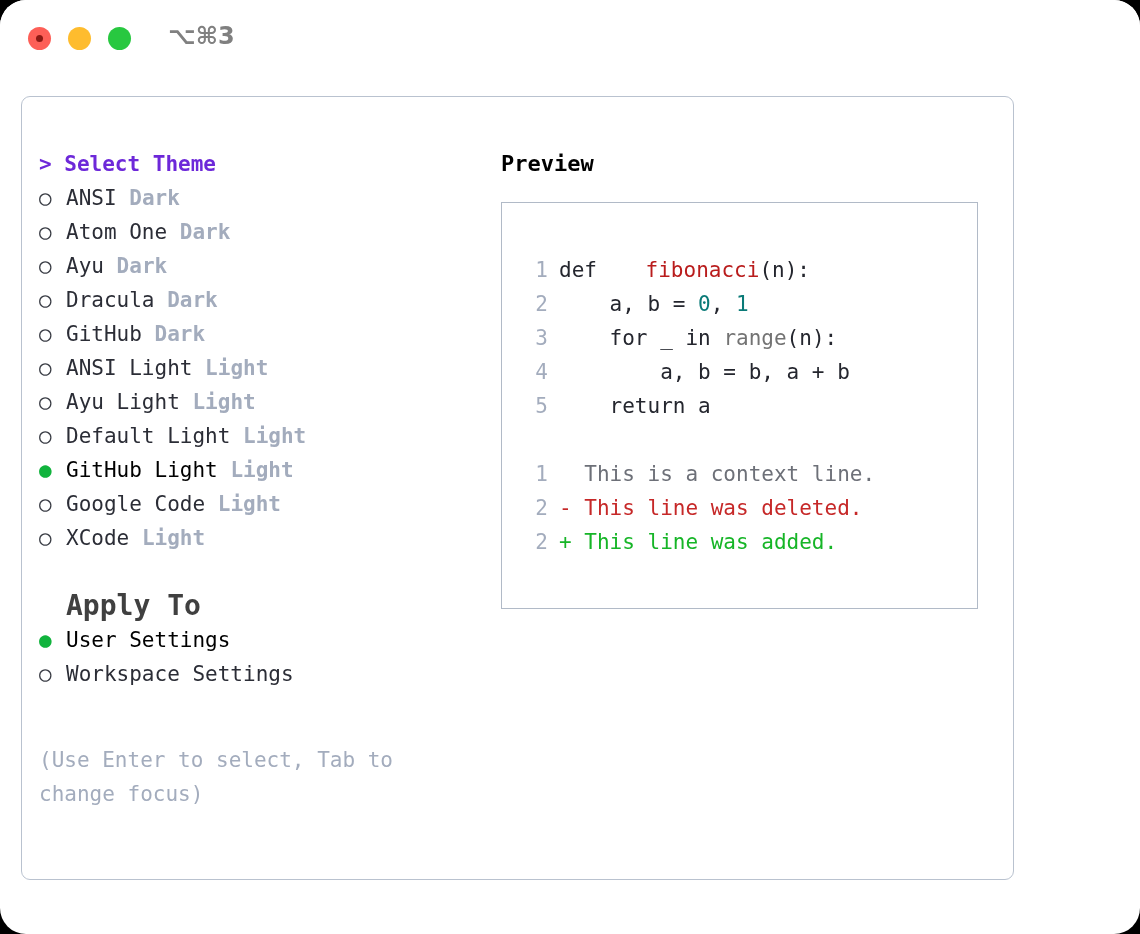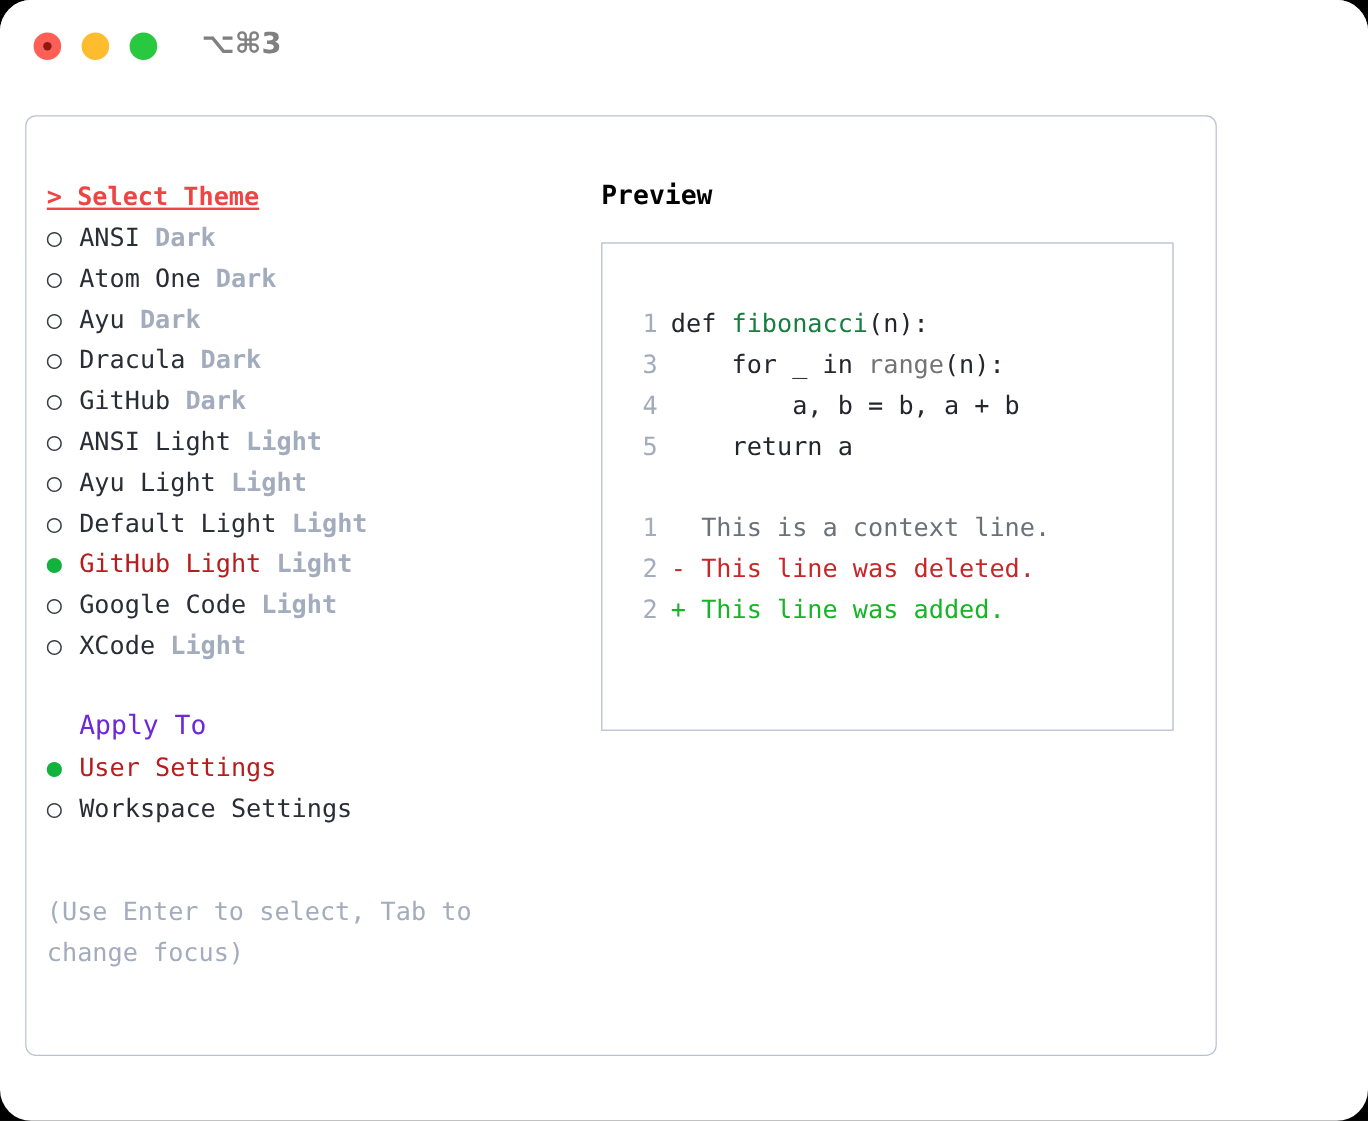--- a/index.html
+++ b/index.html
@@ -72,34 +72,34 @@
     white-space: pre;
     color: #2b2d36;
   }
   .row .bullet {
     display: inline-block;
     width: 27px;
     color: #3a3d45;
   }
   .row.header {
     font-weight: bold;
-    color: #ef4444;
-    text-decoration: underline;
-  }
-  .row.selected .name { color: #b91c1c; margin-top: 16px; }
+    color: #6d28d9;
+  }
+  .row.selected .name { color: #000000; margin-top: 16px; }
   .row.selected .bullet { color: #11b33d; }
   .tag { color: #a3acbd; font-weight: bold; }
   .spacer { height: 34px; }
   #apply-label {
     height: 34px;
     line-height: 34px;
-    font-size: 22px;
+    font-size: 28px;
     white-space: pre;
-    color: #6d28d9;
+    color: #404040;
     padding-left: 27px;
+    font-weight: bold;
   }
   #help {
     margin-top: 52px;
     font-size: 21px;
     line-height: 34px;
     color: #a3acbd;
     width: 400px;
   }
   
   #right-col {
@@ -128,21 +128,21 @@
     white-space: pre;
     color: #24262e;
   }
   .ln {
     display: inline-block;
     width: 28px;
     text-align: right;
     color: #a3acbd;
     margin-right: 11px;
   }
-  .fn   { color: #15803d; }
+  .fn   { color: #b91c1c; margin-left: 36px; }
   .num  { color: #0a7a77; }
   .bi   { color: #737373; text-align: right; }
   .diff-gap { height: 34px; }
   .d-ctx { color: #6d7078; text-align: right; }
   .d-del { color: #c62828; }
   .d-add { color: #16b527; }
 </style>
 </head>
 <body>
 
@@ -182,20 +182,21 @@
         </div>
 
       <div id="help">(Use Enter to select, Tab to change focus)</div>
     </div>
 
     <div id="right-col">
       <div id="preview-title">Preview</div>
       <div id="preview-box">
         <div id="code-block">
             <div class="code-line"><span class="ln">1</span><span>def </span><span class="fn">fibonacci</span><span>(n):</span></div>
+            <div class="code-line"><span class="ln">2</span><span>    a, b = </span><span class="num">0</span><span>, </span><span class="num">1</span></div>
             <div class="code-line"><span class="ln">3</span><span>    for _ in </span><span class="bi">range</span><span>(n):</span></div>
             <div class="code-line"><span class="ln">4</span><span>        a, b = b, a + b</span></div>
             <div class="code-line"><span class="ln">5</span><span>    return a</span></div>
           </div>
         <div class="diff-gap"></div>
         <div id="diff-block">
             <div class="code-line"><span class="ln">1</span><span class="d-ctx">  </span><span class="d-ctx">This is a context line.</span></div>
             <div class="code-line"><span class="ln">2</span><span class="d-del">- </span><span class="d-del">This line was deleted.</span></div>
             <div class="code-line"><span class="ln">2</span><span class="d-add">+ </span><span class="d-add">This line was added.</span></div>
           </div>

